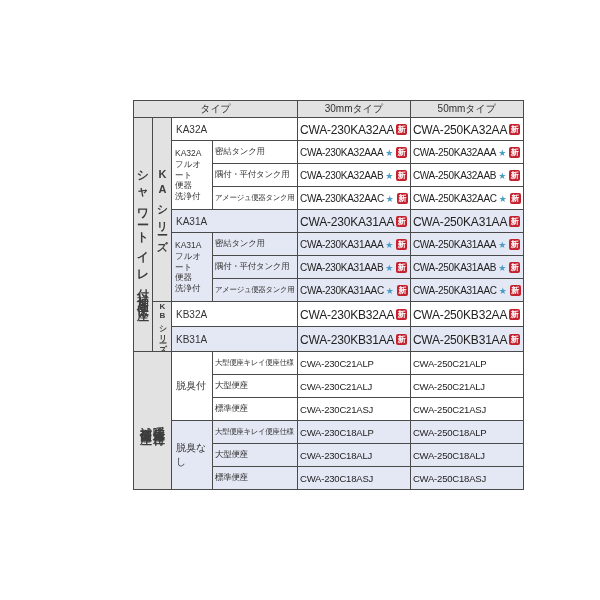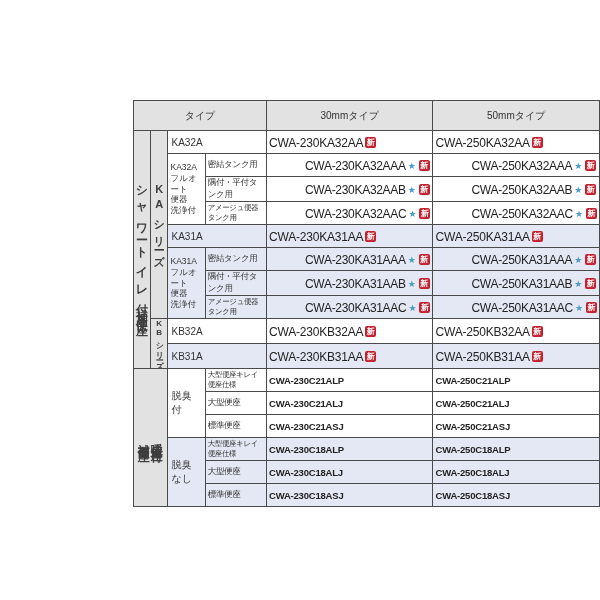--- a/index.html
+++ b/index.html
@@ -4,21 +4,21 @@
 <style>
   html,body { margin:0; padding:0; }
   body {
     width:600px; height:600px; background:#ffffff; position:relative;
     font-family:"Liberation Sans","DejaVu Sans",sans-serif;
     color:#333;
   }
   .table-wrap { position:absolute; left:133px; top:100px; }
   table { border-collapse:collapse; table-layout:fixed; }
   td, th { border:1px solid #4a4a4a; vertical-align:middle; overflow:hidden; }
-  tr.r-head { height:30px; }
+  tr.r-head { height:17px; }
   tr.r { height:23px; }
 
   th.hd {
     background:#e2e2e2; font-weight:normal; font-size:10px;
     text-align:center; color:#333; padding:0 2px;
   }
 
   
   td.vlabel { background:#e2e2e2; text-align:center; padding:0; }
   .vtext {
@@ -34,22 +34,22 @@
   td.typecell { font-size:10px; padding:0 4px; background:#fff; }
   td.autolabel {
     font-size:8.5px; line-height:1.25; white-space:pre-line;
     padding:2px 3px; background:#fff;
   }
   td.subtype { font-size:8.5px; letter-spacing:-0.3px; padding:0 2px; background:#fff; }
   td.subtype.small { font-size:7.5px; letter-spacing:-0.4px;margin-top:40px; }
 
   td.code { padding:0 2px; background:#fff; white-space:nowrap; }
   .ct { font-size:12px; letter-spacing:-0.2px; color:#222; vertical-align:middle; }
-  .ct.sm { font-size:12px; letter-spacing:-0.3px;margin-left:36px; }
-  .ct.plain { font-size:9.5px;font-weight:bold; }
+  .ct.sm { font-size:10px; letter-spacing:-0.3px; }
+  .ct.plain { font-size:9.5px; }
   .star { color:#4a9cc2; font-size:9px; margin:0 1px 0 2px; vertical-align:middle; }
   .badge-new {
     display:inline-block; background:#c5202e; color:#fff; font-weight:bold;
     font-size:8px; width:11px; height:11px; line-height:11px; text-align:center;
     border-radius:2px; vertical-align:middle; margin-left:2px;
   }
   td.bg-blue { background:#e4e8f4; }
 </style>
 </head>
 <body>

